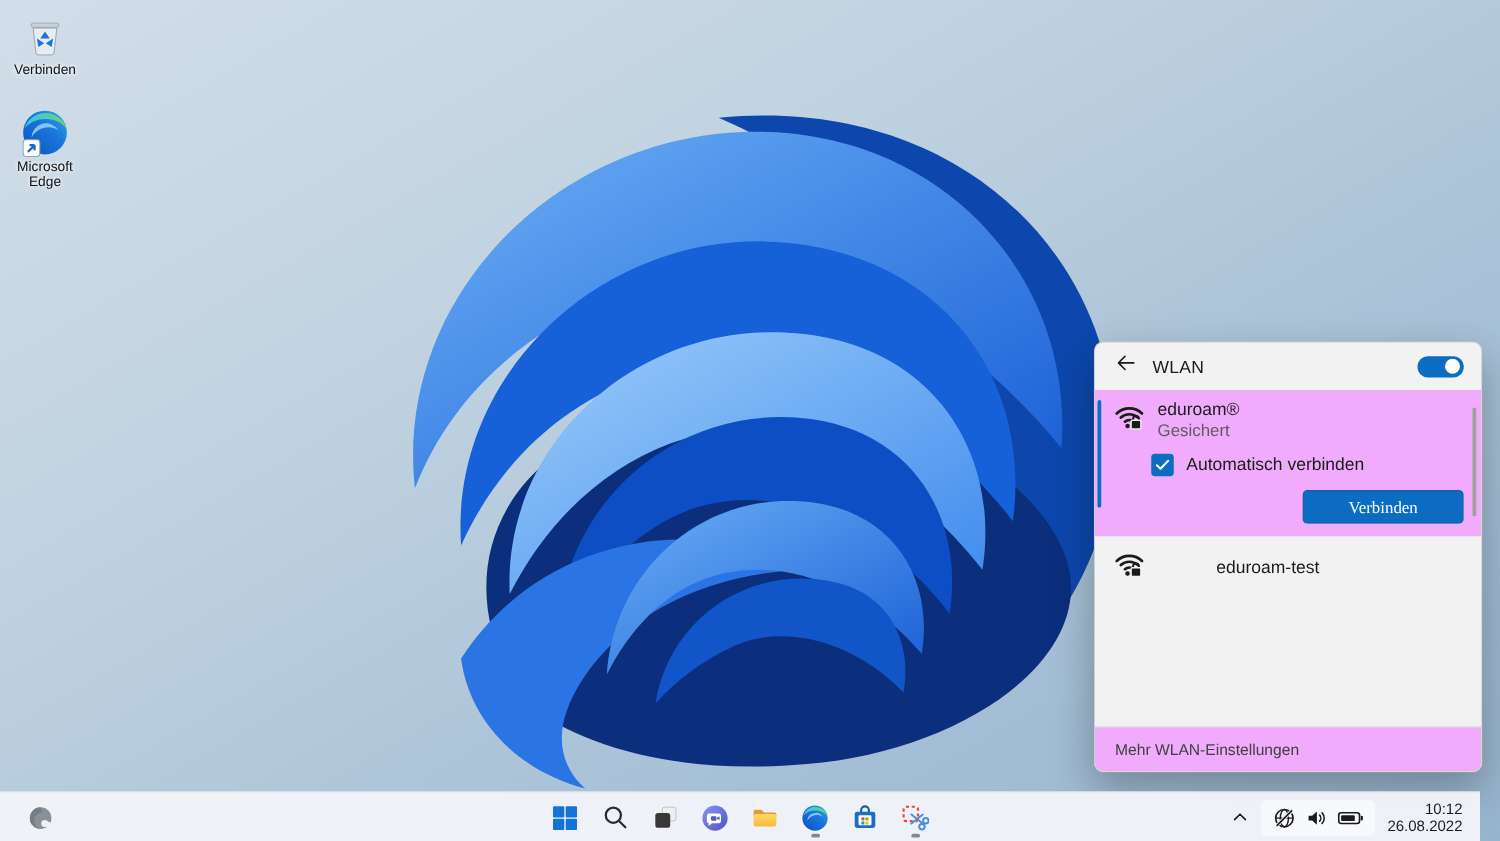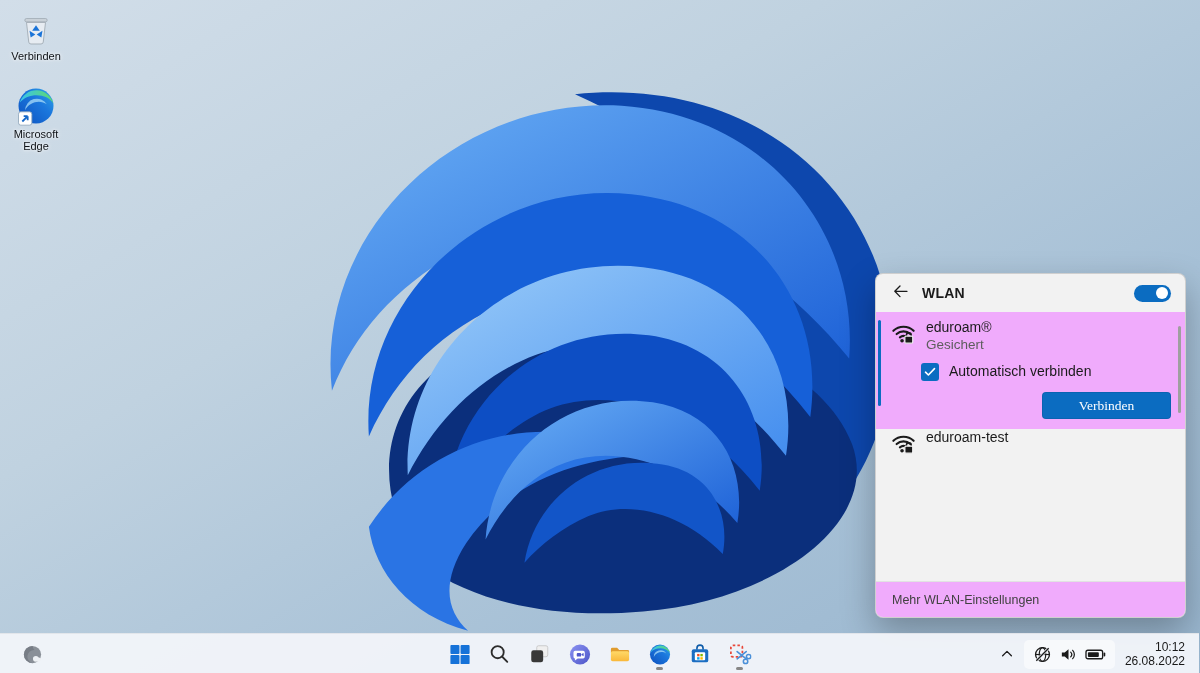--- a/index.html
+++ b/index.html
@@ -17,51 +17,51 @@
                     text-shadow:0 0 3px rgba(255,255,255,.95), 0 0 6px rgba(255,255,255,.7); }
   #icon-bin  { left:4px; top:8px; }
   #icon-edge { left:4px; top:86px; }
 
   
   .wlan-panel { position:absolute; left:875px; top:273px; width:311px; height:345px;
       background:#f2f2f2; border:1px solid rgba(0,0,0,.14); border-radius:8px;
       box-shadow:0 14px 34px rgba(0,0,0,.28); overflow:hidden; color:#1b1b1b; }
   .wp-header { height:38px; display:flex; align-items:center; padding:0 14px 0 17px; }
   .wp-back { font-size:16px; color:#1b1b1b; width:16px; cursor:pointer; }
-  .wp-title { font-size:14px; margin-left:13px; letter-spacing:.2px;font-weight:bold; }
+  .wp-title { font-size:14px; margin-left:13px; letter-spacing:.2px; }
   .toggle { margin-left:auto; width:37px; height:17px; border-radius:9px; background:#0b6cc1; position:relative; cursor:pointer; }
   .toggle .knob { position:absolute; right:3px; top:2.5px; width:12px; height:12px; border-radius:50%; background:#fff; }
 
   .net-item { display:flex; align-items:flex-start; padding:7px 14px 6px 14px; cursor:pointer; }
   .net-item .wifi { flex:0 0 27px; margin-right:9px; margin-top:1px; }
   .net-title { font-size:14px; line-height:17px; color:#1b1b1b; }
   .net-sub { font-size:13.5px; line-height:17px; color:#5d5d5d; }
 
-  .net-item.single { height:48px; padding-top:0; padding-bottom:0; }
+  .net-item.single { align-items:center; height:48px; padding-top:0; padding-bottom:0;gap:47px; }
 
   .net-item.selected { position:relative; background:#f0abfc; display:block; padding-bottom:10px; }
   .sel-head { display:flex; align-items:flex-start; }
   .sel-head .wifi { flex:0 0 27px; margin-right:9px; margin-top:1px; }
   .accent-bar { position:absolute; left:2px; top:8px; width:3px; height:86px; border-radius:2px; background:#0b6cc1; }
 
   .auto-row { display:flex; margin:10px 0 0 31px; cursor:pointer; }
   .checkbox { width:18px; height:18px; border-radius:3px; background:#0b6cc1; display:flex; align-items:center; justify-content:center; }
   .auto-lbl { font-size:14px; margin-left:10px; color:#1b1b1b; }
   .btn-row { display:flex; justify-content:flex-end; margin-top:11px; padding-right:0; }
   .connect-btn { width:129px; height:27px; background:#0b6cc1; border:1px solid rgba(0,0,0,.08); border-radius:4px;
                  color:#fff; font-size:13.5px; font-family:Liberation Serif, serif; cursor:pointer;
                  display:flex; align-items:center; justify-content:center; }
 
   .wp-footer { position:absolute; left:0; right:0; bottom:0; height:36px; border-top:1px solid #e2e2e2;
                background:#f0abfc; display:flex; align-items:center; padding-left:16px;
                font-size:12.5px; color:#414141; cursor:pointer; }
   .wp-scrollbar { position:absolute; right:4px; top:52px; width:3px; height:87px; border-radius:2px; background:#9f9f9f; cursor:pointer; }
 
   
-  .taskbar { position:absolute; left:0; right:1px; bottom:0; height:40px; background:rgba(241,244,249,.97);
+  .taskbar { position:absolute; left:0; right:16px; bottom:0; height:40px; background:rgba(241,244,249,.97);
              border-top:1px solid rgba(0,0,0,.05); }
   .tb-left { position:absolute; left:14px; top:0; height:40px; display:flex; align-items:center; }
   .tb-center { position:absolute; left:50%; top:0; transform:translateX(-50%); height:40px; display:flex; align-items:center; gap:3px; }
   .tb-btn { width:37px; height:36px; border-radius:5px; display:flex; flex-direction:column; align-items:center; justify-content:center; cursor:pointer; position:relative; }
   .tb-btn .run-dot { position:absolute; bottom:2px; left:50%; transform:translateX(-50%); width:7px; height:3px; border-radius:2px; background:#878787; }
   .tb-right { position:absolute; right:4px; top:0; height:40px; display:flex; align-items:center; }
   .chev-btn { width:26px; height:30px; display:flex; align-items:center; justify-content:center; border-radius:4px; cursor:pointer; }
   .tray-group { display:flex; align-items:center; gap:7px; padding:5px 9px; border-radius:5px; background:rgba(255,255,255,.55); margin:0 4px; cursor:pointer; }
   .clock { text-align:right; font-size:12px; line-height:14px; color:#191919; padding:0 10px 0 6px; cursor:pointer; }
 </style>

